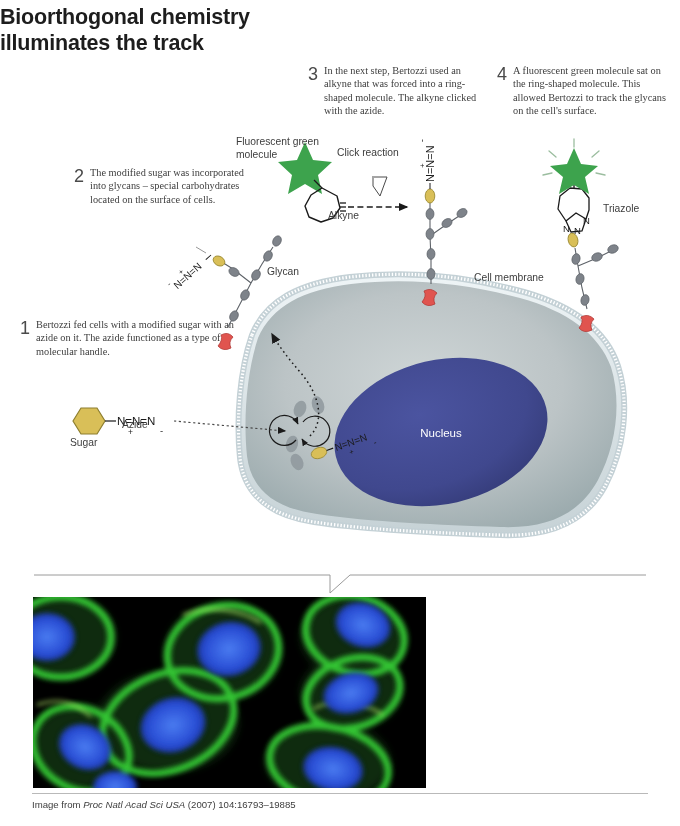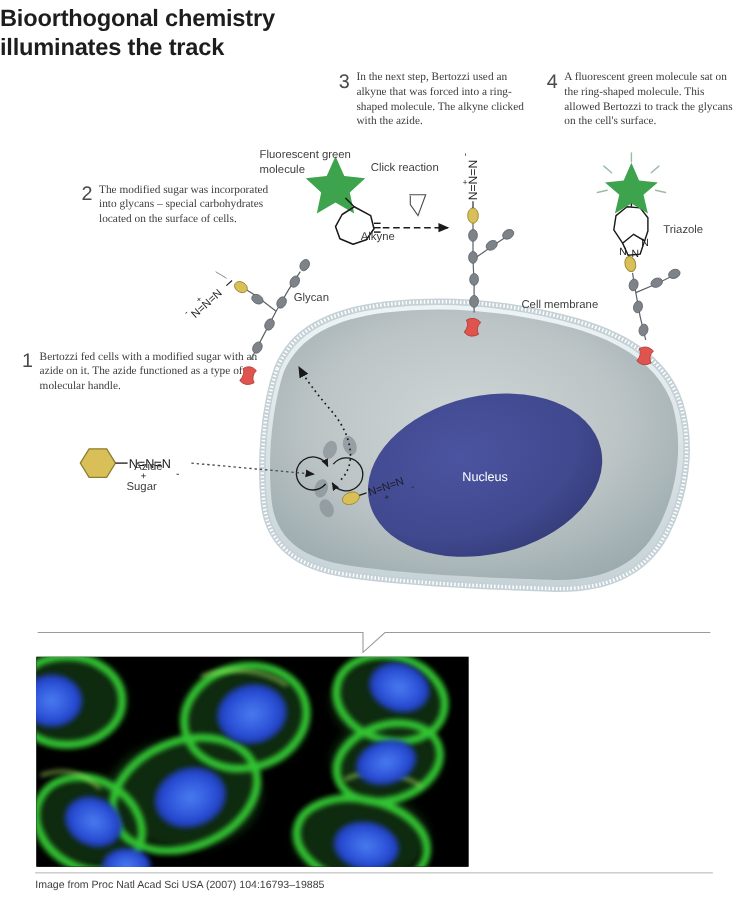--- a/index.html
+++ b/index.html
@@ -50,21 +50,21 @@
 
   
   .caption{
     position:absolute;left:440px;top:600px;width:234px;
     font-size:10.3px;line-height:1.33;color:#3d3d3d;
   }
 
   
   .creditwrap{position:absolute;left:32px;top:799px;width:430px;
     font-size:9.6px;color:#3d3d3d;}
-  .creditwrap .jn{text-align:center;}
+  .creditwrap .jn{font-style:italic;text-align:center;}
   .creditline{position:absolute;left:32px;top:793px;width:616px;height:1px;background:#b9b9b9;}
 </style>
 </head>
 <body>
 
 <div class="page">
 
   <div class="title">
     <span>Bioorthogonal chemistry</span>
     <span class="l2">illuminates the track</span>
@@ -271,21 +271,21 @@
       </g>
 
       <line x1="348" y1="207" x2="407" y2="207" stroke="#1a1a1a" stroke-width="1.4" stroke-dasharray="6 3.4" marker-end="url(#arrowBlack)"></line>
 
       <path d="M372,177 L387,177 L380,196 L373,186 L373,178" fill="none" stroke="#4a4a4a" stroke-width="1"></path>
     </g>
 
     <path d="M196,247 L206,253" fill="none" stroke="#8a8a8a" stroke-width="0.9"></path>
   </svg>
 
-  <div class="lbl" style="left:70px;top:437px;margin-left:45px;">Sugar</div>
+  <div class="lbl" style="left:70px;top:437px;">Sugar</div>
   <div class="lbl" style="left:122px;top:419px;">Azide</div>
   <div class="lbl" style="left:236px;top:136px;width:100px;line-height:1.25;">
     <span>Fluorescent green</span><br>
     <span>molecule</span>
   </div>
   <div class="lbl" style="left:337px;top:147px;">Click reaction</div>
   <div class="lbl" style="left:328px;top:210px;text-align:center;">Alkyne</div>
   <div class="lbl" style="left:267px;top:266px;">Glycan</div>
   <div class="lbl" style="left:474px;top:272px;">Cell membrane</div>
 

